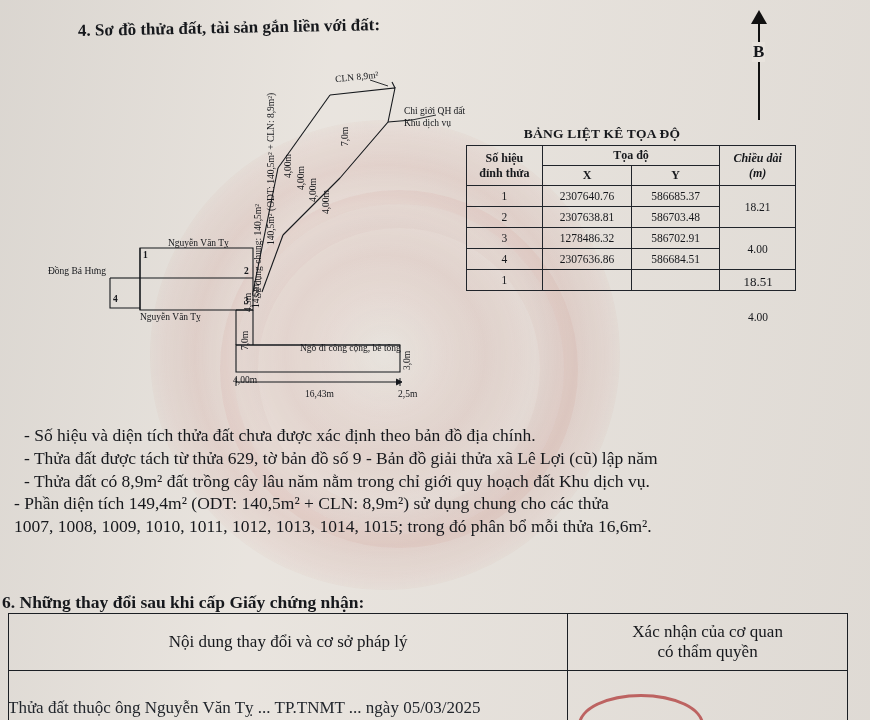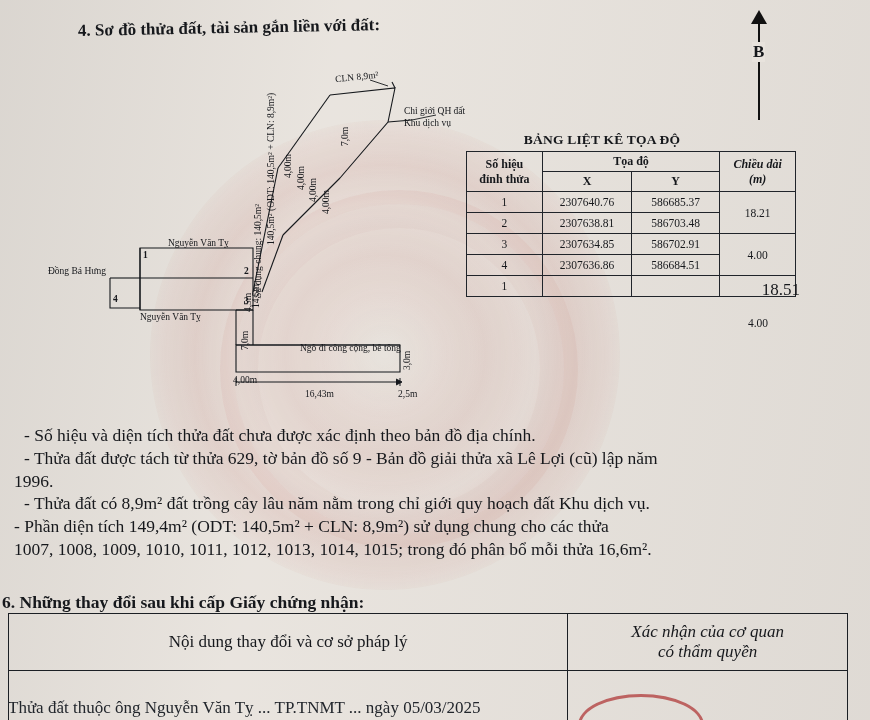--- a/index.html
+++ b/index.html
@@ -107,21 +107,21 @@
     white-space: nowrap;
     color: #15171b;
   }
   .dlabel.b { font-weight: bold; }
   .rot90 { transform: rotate(-90deg); transform-origin: left top; }
 
   
   .coord-wrap {
     position: absolute;
     left: 466px;
-    top: 132px;
+    top: 126px;
     width: 272px;
   }
   .coord-caption {
     text-align: center;
     font-size: 13.5px;
     font-weight: bold;
     margin-bottom: 3px;
     letter-spacing: .2px;
   }
   table.coord {
@@ -176,21 +176,21 @@
     border-collapse: collapse;
     font-size: 17px;
   }
   .sec6-table td {
     border: 1px solid #1b1f24;
     text-align: center;
     vertical-align: middle;
     padding: 5px 4px;
   }
   .sec6-table .c1 { width: 562px; height: 46px; }
-  .sec6-table .c2 { width: 276px; line-height: 1.15; font-style: italic; }
+  .sec6-table .c2 { width: 276px; line-height: 1.15; }
   .sec6-table .body-row td { height: 56px; }
 
   
   .bottom-line {
     position: absolute;
     left: 8px;
     top: 698px;
     width: 850px;
     font-size: 17px;
     overflow: hidden;
@@ -334,46 +334,45 @@
         <td>586685.37</td>
         <td rowspan="2">18.21</td>
       </tr>
       <tr class="rowh">
         <td>2</td>
         <td>2307638.81</td>
         <td>586703.48</td>
       </tr>
       <tr class="rowh">
         <td>3</td>
-        <td>2307634.85</td>
+        <td>1278486.32</td>
         <td>586702.91</td>
         <td rowspan="2">4.00</td>
       </tr>
       <tr class="rowh">
         <td>4</td>
         <td>2307636.86</td>
         <td>586684.51</td>
       </tr>
       <tr class="rowh">
         <td>1</td>
         <td></td>
         <td></td>
         <td></td>
       </tr>
     </tbody>
       </table>
 
-    <div style="position:absolute; left:250px; top:148px; width:84px; text-align:right; font-size:17px;">18.51</div>
+    <div style="position:absolute; left:250px; top:148px; width:84px; text-align:center; font-size:13px;">18.51</div>
     <div style="position:absolute; left:250px; top:185px; width:84px; text-align:center; font-size:11.5px;">4.00</div>
   </div>
 
   <div class="sec5">
     <div class="ln">- Số hiệu và diện tích thửa đất chưa được xác định theo bản đồ địa chính.</div>
     <div class="ln">- Thửa đất được tách từ thửa 629, tờ bản đồ số 9 - Bản đồ giải thửa xã Lê Lợi (cũ) lập năm</div>
-    <div class="ln ind0">1996.</div>
     <div class="ln">- Thửa đất có 8,9m² đất trồng cây lâu năm nằm trong chỉ giới quy hoạch đất Khu dịch vụ.</div>
     <div class="ln ind0">- Phần diện tích 149,4m² (ODT: 140,5m² + CLN: 8,9m²) sử dụng chung cho các thửa</div>
     <div class="ln ind0">1007, 1008, 1009, 1010, 1011, 1012, 1013, 1014, 1015; trong đó phân bổ mỗi thửa 16,6m².</div>
   </div>
 
   <div class="sec6-title">6. Những thay đổi sau khi cấp Giấy chứng nhận:</div>
   <table class="sec6-table">
     <tbody>
         <tr>
       <td class="c1">Nội dung thay đổi và cơ sở pháp lý</td>

